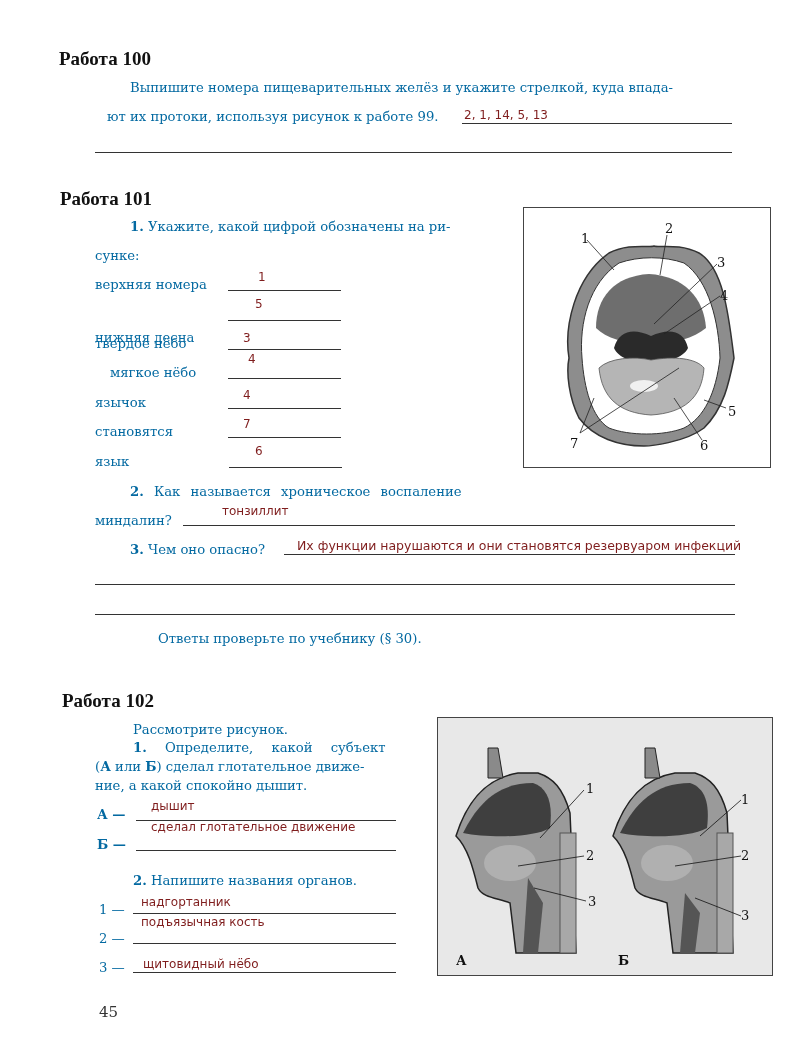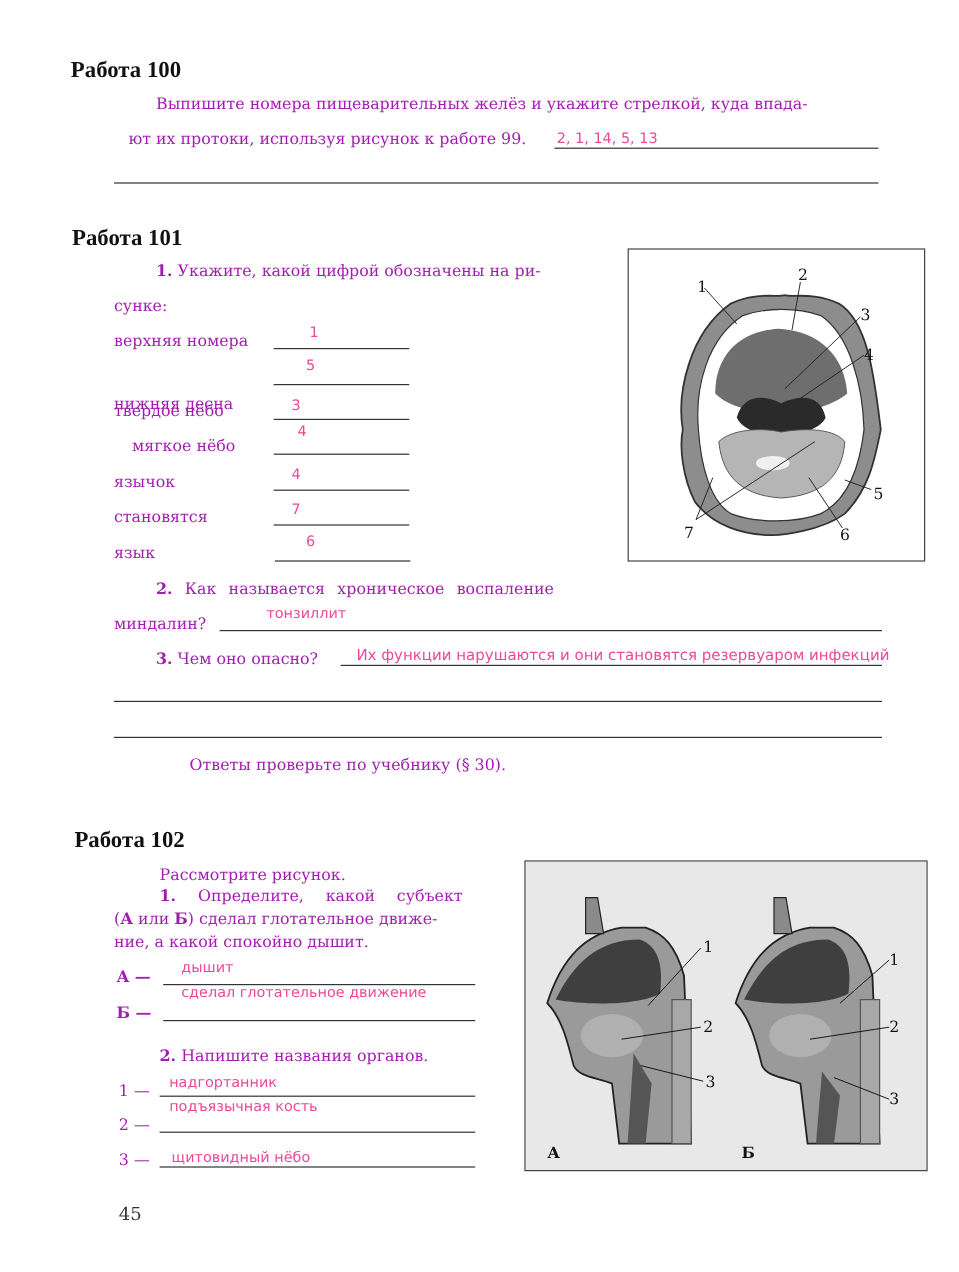--- a/index.html
+++ b/index.html
@@ -1,20 +1,20 @@
 <!DOCTYPE html>
 <html><head>
 <meta charset="utf-8">
 <style>
   html, body { margin: 0; padding: 0; background: #ffffff; }
   body { width: 799px; height: 1060px; position: relative; overflow: hidden; color: #1a1a1a; font-family: "DejaVu Serif", serif; }
   .abs { position: absolute; }
   .h { font-family: "Liberation Serif", serif; font-weight: bold; font-size: 19px; color: #111; }
-  .t { font-family: "DejaVu Serif", serif; font-size: 13.2px; color: #a21caf; white-space: nowrap; }
-  .hw { font-family: "DejaVu Sans", sans-serif; font-size: 12px; color: #ec4899; white-space: nowrap; }
+  .t { font-family: "DejaVu Serif", serif; font-size: 13.2px; color: #0369a1; white-space: nowrap; }
+  .hw { font-family: "DejaVu Sans", sans-serif; font-size: 12px; color: #7f1d1d; white-space: nowrap; }
   .line { position: absolute; height: 0; border-top: 1px solid #333; }
   .b { font-weight: bold; }
   .fig { position: absolute; border: 1px solid #444; background: #fff; }
 </style>
 </head>
 <body>
 
 <div class="abs h" style="left:59px;top:48px;">Работа 100</div>
 <div class="abs t" style="left:130px;top:80px;">Выпишите номера пищеварительных желёз и укажите стрелкой, куда впада-</div>
 <div class="abs t" style="left:107px;top:109px;">ют их протоки, используя рисунок к работе 99.</div>

